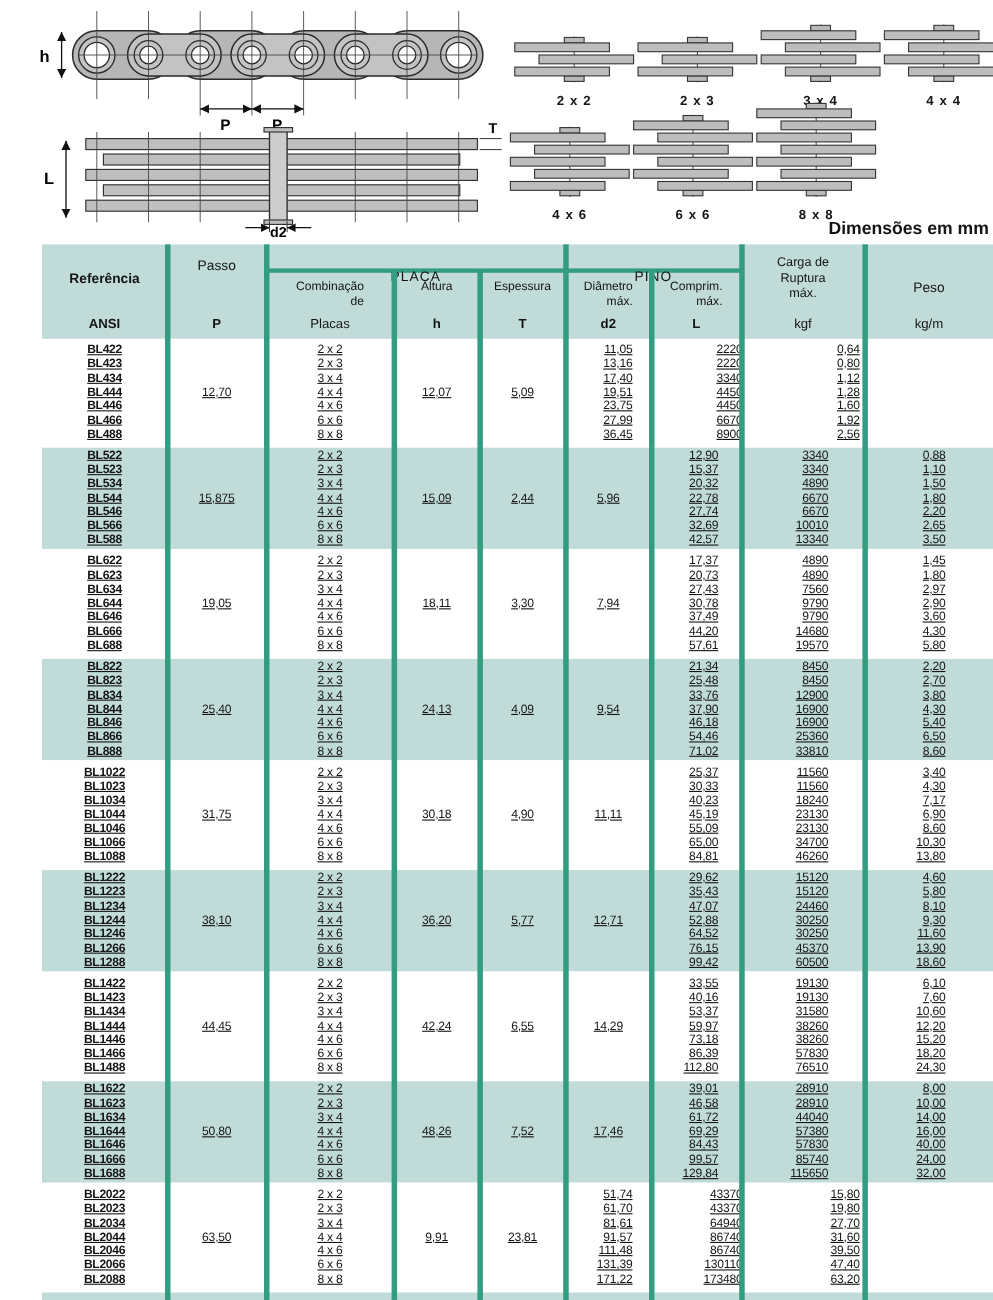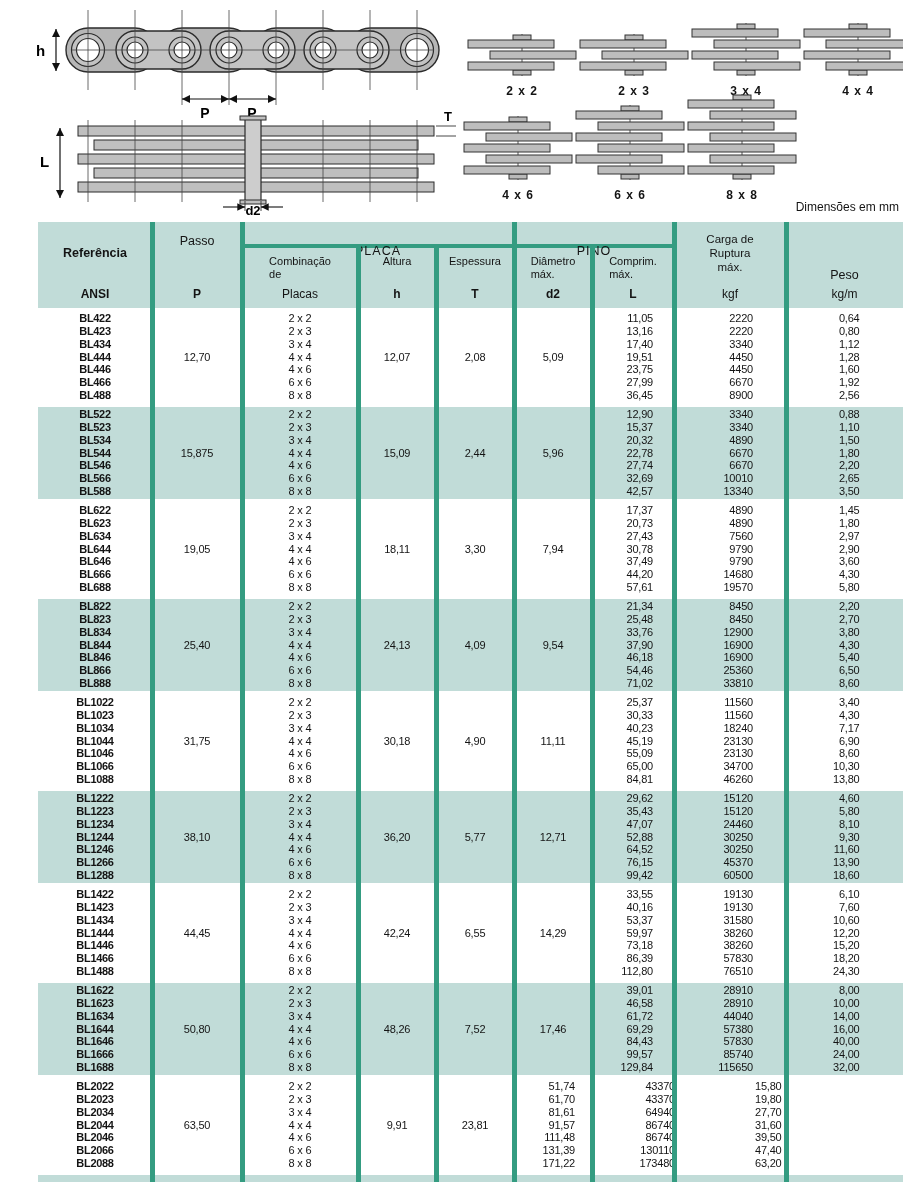--- a/index.html
+++ b/index.html
@@ -14,42 +14,42 @@
     font-family:"Liberation Sans", sans-serif;
   }
   
   .diagram-left{position:absolute;left:10px;top:2px;}
   .lacing-panel{position:absolute;left:462px;top:12px;width:438px;height:192px;}
   .lacing-row{display:flex;justify-content:space-between;align-items:flex-end;}
   .lacing-row.r1{height:86px;padding:0 4px;}
   .lacing-row.r2{height:102px;width:330px;margin-top:2px;}
   .lacing{display:flex;flex-direction:column;align-items:center;}
   .llabel{font-weight:bold;font-size:12px;letter-spacing:1px;margin-top:4px;}
-  .dim-note{position:absolute;top:200px;right:4px;font-size:12px;font-weight:normal;}
+  .dim-note{position:absolute;top:200px;right:4px;font-size:16px;font-weight:bold;}
   
   .spec{position:absolute;left:38px;top:222px;width:865px;height:960px;overflow:hidden;}
   .thead{position:relative;height:86px;background:var(--teal);display:flex;}
   .hc{display:flex;flex-direction:column;align-items:center;justify-content:space-between;
       padding:2px 2px 7px;box-sizing:border-box;text-align:center;}
   .hc .top{font-size:12.5px;}
   .hc .bot{font-size:12px;}
   .hgroup{display:flex;flex-direction:column;box-sizing:border-box;}
   .gtitle{height:24px;box-sizing:border-box;padding-top:22px;text-align:center;
           font-weight:normal;font-size:12.5px;letter-spacing:1px;
           border-bottom:4px solid var(--green);}
   .hsub{flex:1;display:flex;}
   .hsc{display:flex;flex-direction:column;align-items:center;justify-content:space-between;
-       padding:7px 2px 7px;box-sizing:border-box;text-align:left;}
+       padding:7px 2px 7px;box-sizing:border-box;text-align:right;}
   .hsc .lbl{font-size:11px;line-height:13px;}
   .hsc .bot{font-size:12px;}
   .bold{font-weight:bold;}
   .w1{width:114px}.w2{width:90px}.w3{width:116px}.w4{width:78px}.w5{width:78px}
   .w6{width:78px}.w7{width:82px}.w8{width:112px}.w9{width:117px}
   .tbody{margin-top:3px;}
-  .grp{height:92px;margin-bottom:4px;display:flex;}
+  .grp{height:92px;margin-bottom:4px;display:flex;text-decoration:underline;}
   .grp.tint{background:var(--teal);}
   .bc{display:flex;flex-direction:column;align-items:center;justify-content:center;
       box-sizing:border-box;}
   .ln{font-size:11px;line-height:12.9px;letter-spacing:-0.2px;white-space:pre;}
   .ln.ref{font-weight:bold;letter-spacing:-0.3px;}
   .num40{width:40px;text-align:right;}
   .num46{width:46px;text-align:right;}
   .num30{width:30px;text-align:right;}
   .bar{position:absolute;width:5px;bottom:0;background:var(--green);z-index:4;}
   .bottom-strip{height:10px;background:var(--teal);}
@@ -290,21 +290,21 @@
     </div>
     <div class="hc w8">
       <div class="top" style="margin-top:8px;font-size:11.5px;line-height:14px">
         <span>Carga de</span><br>
         <span>Ruptura</span><br>
         <span>máx.</span>
       </div>
       <div class="bot">kgf</div>
     </div>
     <div class="hc w9">
-      <div class="top" style="margin-top:44px">Peso</div>
+      <div class="top" style="margin-top:30px">Peso</div>
       <div class="bot">kg/m</div>
     </div>
   </div>
   <div class="tbody" id="tbody">
       <div class="grp">
         <div class="bc w1">
           <div class="ln ref">BL422</div>
           <div class="ln ref">BL423</div>
           <div class="ln ref">BL434</div>
           <div class="ln ref">BL444</div>
@@ -320,23 +320,20 @@
           <div class="ln">2 x 3</div>
           <div class="ln">3 x 4</div>
           <div class="ln">4 x 4</div>
           <div class="ln">4 x 6</div>
           <div class="ln">6 x 6</div>
           <div class="ln">8 x 8</div>
         </div>
         <div class="bc w4">
           <div class="ln">12,07</div>
         </div>
-        <div class="bc w5">
-          <div class="ln">2,08</div>
-        </div>
         <div class="bc w6">
           <div class="ln">5,09</div>
         </div>
         <div class="bc w7">
           <div class="ln num40">11,05</div>
           <div class="ln num40">13,16</div>
           <div class="ln num40">17,40</div>
           <div class="ln num40">19,51</div>
           <div class="ln num40">23,75</div>
           <div class="ln num40">27,99</div>

